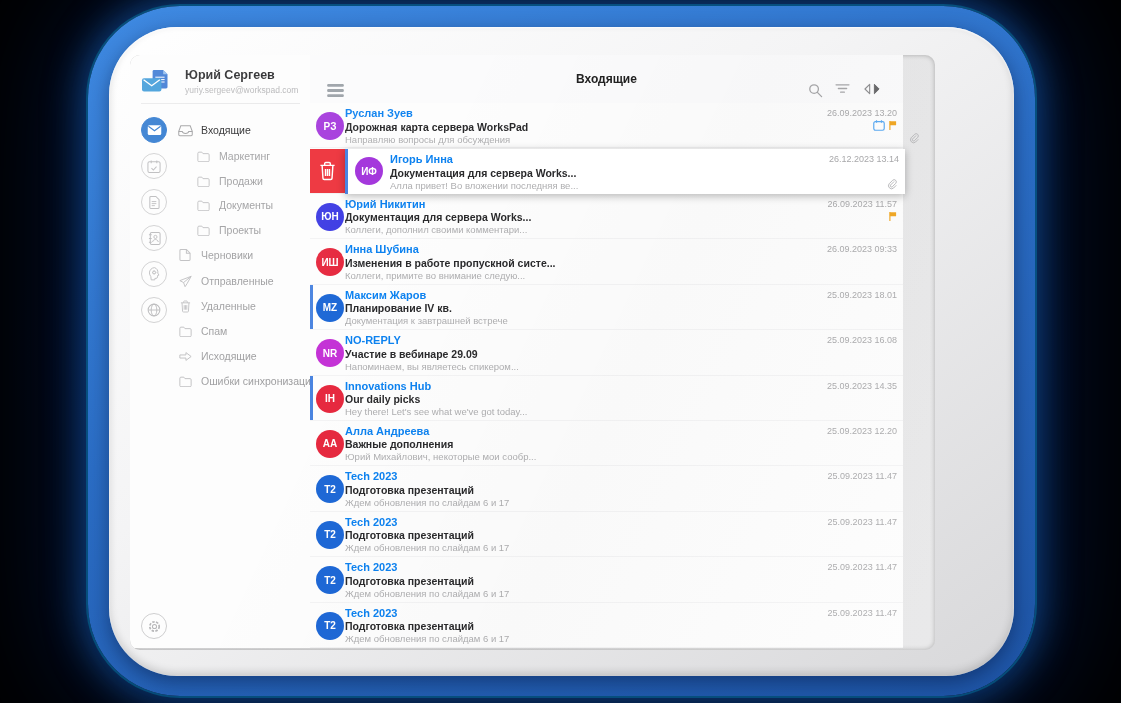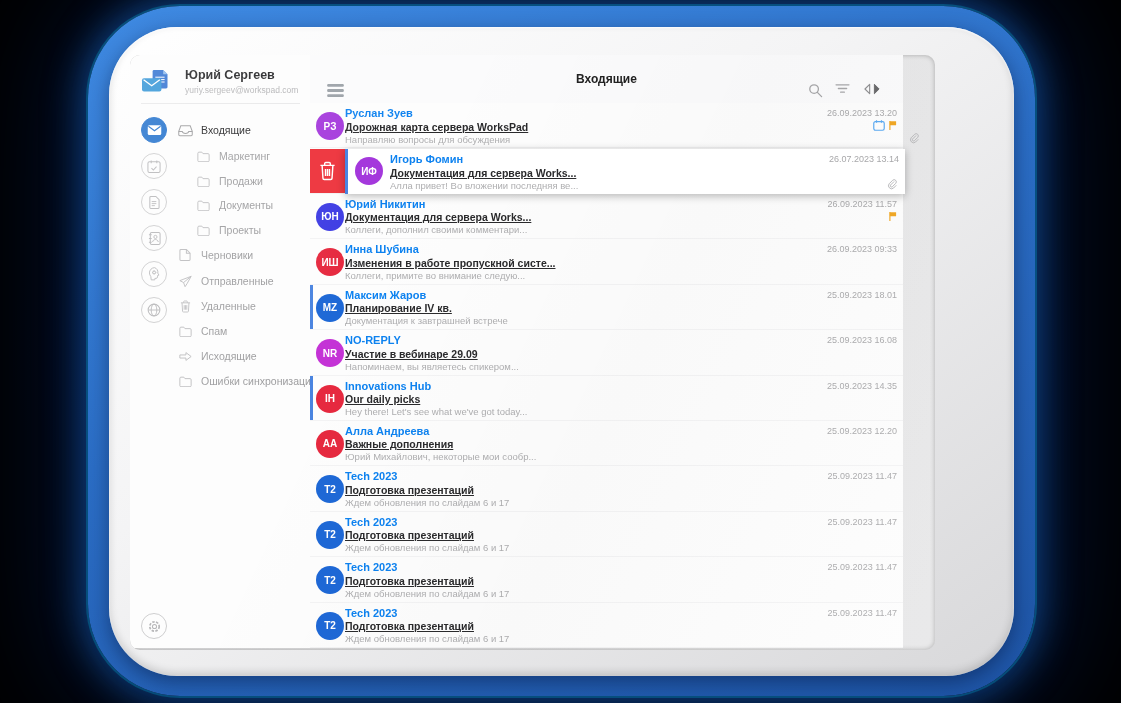--- a/index.html
+++ b/index.html
@@ -40,21 +40,21 @@
   .htitle{position:absolute;left:0;right:0;top:0;height:48px;display:flex;align-items:center;justify-content:center;
     font-size:12px;font-weight:bold;color:#222;}
   .hic{position:absolute;top:28px;cursor:pointer;}
   .hic.search{right:80px;} .hic.filter{right:53px;} .hic.split{right:22px;}
   .rows{position:absolute;left:0;top:48px;right:0;bottom:0;}
   .row{position:absolute;left:0;right:0;background:#fdfdfd;border-bottom:1px solid #f3f3f4;box-sizing:border-box;}
   .ubar{position:absolute;left:0;top:0;bottom:0;width:3px;background:#4a84e0;}
   .avatar{position:absolute;left:6px;top:9px;width:28px;height:28px;border-radius:50%;color:#fff;
     font-size:10px;font-weight:bold;display:flex;align-items:center;justify-content:center;}
   .ename{position:absolute;left:35px;top:4px;font-size:11px;font-weight:bold;color:#0d82f0;white-space:nowrap;}
-  .esubj{position:absolute;left:35px;top:17.5px;font-size:10.5px;font-weight:bold;color:#2a2a2c;white-space:nowrap;text-decoration:underline;}
+  .esubj{position:absolute;left:35px;top:17.5px;font-size:10.5px;font-weight:bold;color:#2a2a2c;white-space:nowrap;}
   .eprev{position:absolute;left:35px;top:30.5px;font-size:9.5px;color:#aeaeb0;white-space:nowrap;}
   .edate{position:absolute;right:6px;top:5px;font-size:9px;color:#a8a8aa;}
   .eicons{position:absolute;right:6px;top:17px;display:flex;gap:4px;align-items:center;}
   .eclip{position:absolute;right:8px;bottom:4px;}
   .eclip.edge{right:-16px;bottom:3px;}
   .delblock{position:absolute;left:0;top:1px;bottom:0;width:35px;background:#ee3a43;display:flex;align-items:center;justify-content:center;}
   .scard{position:absolute;left:35px;top:1px;right:-2px;height:45px;background:#fff;
     box-shadow:0 2px 8px rgba(0,0,0,.28);}
   .scard .avatar{left:10px;top:8px;}
   .scard .ename{left:45px;} .scard .esubj{left:45px;} .scard .eprev{left:45px;}
@@ -307,24 +307,24 @@
             <div class="delblock">
               <span>
                 <svg width="17" height="20" viewBox="0 0 12 14">
                   <path d="M1 3h10M4 3V1.8c0-.4.3-.8.8-.8h2.4c.5 0 .8.4.8.8V3M2.2 3l.6 9.2c0 .5.4.8.9.8h4.6c.5 0 .9-.3.9-.8L9.8 3M4.6 5.5v5M6 5.5v5M7.4 5.5v5" fill="none" stroke="#fff" stroke-width="1"></path>
                 </svg>
               </span>
             </div>
             <div class="scard">
               <div class="ubar"></div>
               <div class="avatar" style="background: rgb(164, 56, 220);">ИФ</div>
-              <div class="ename">Игорь Фомин</div>
+              <div class="ename">Игорь Инна</div>
               <div class="esubj">Документация для сервера Works...</div>
               <div class="eprev">Алла привет! Во вложении последняя ве...</div>
-              <div class="edate">26.07.2023 13.14</div>
+              <div class="edate">26.12.2023 13.14</div>
               <span class="eclip">
                 <svg width="10" height="11" viewBox="0 0 12 13">
                   <path d="M8.2 3.2 4.3 7.1a1.5 1.5 0 0 0 2.1 2.1l4-4A2.6 2.6 0 0 0 6.7 1.5L2.6 5.6a3.7 3.7 0 0 0 5.2 5.2l3-3" fill="none" stroke="#b4b4b6" stroke-width="1.1" stroke-linecap="round"></path>
                 </svg>
               </span>
             </div>
           </div>
           <div class="row" style="top: 90.84px; height: 45.42px;">
             <div class="avatar" style="background: rgb(61, 59, 227);">ЮН</div>
             <div class="ename">Юрий Никитин</div>

